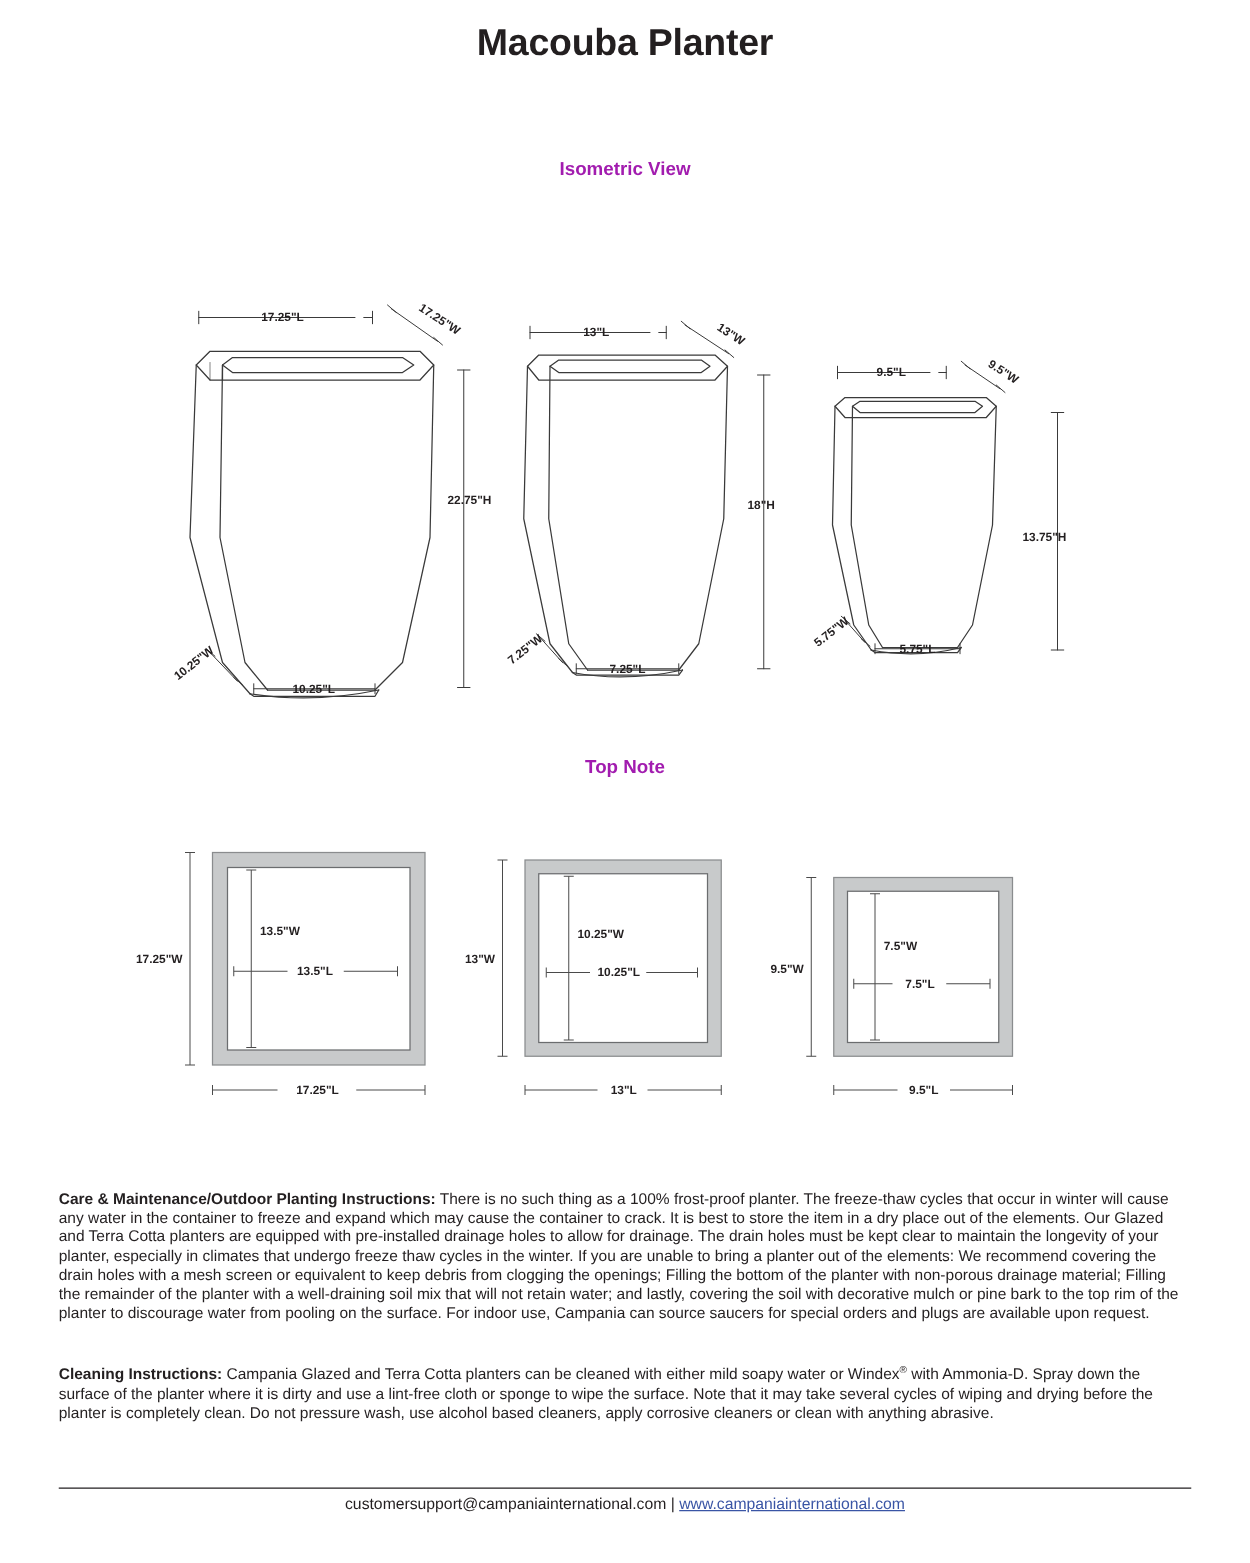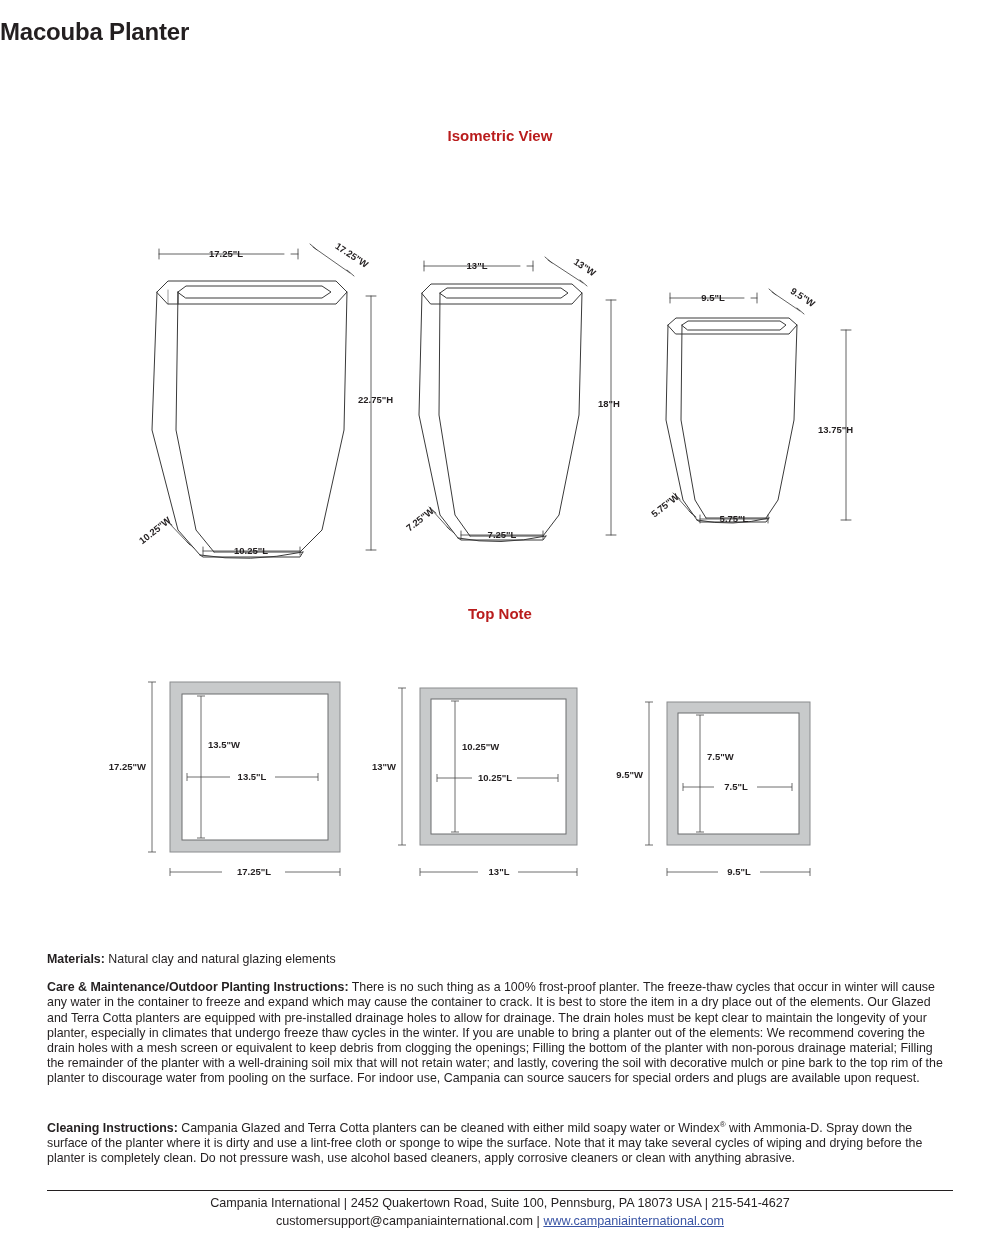--- a/index.html
+++ b/index.html
@@ -15,35 +15,36 @@
     color: #1a1a1a;
     overflow: hidden;
   }
 
   
   #page-title {
     position: absolute;
     top: 18px;
     left: 0;
     width: 1000px;
-    font-size: 24px;
+    text-align: center;
+    font-size: 30px;
     font-weight: bold;
     letter-spacing: -0.2px;
     color: #231f20;
   }
 
   
   .section-heading {
     position: absolute;
     width: 1000px;
     left: 0;
     text-align: center;
     font-size: 15px;
     font-weight: bold;
-    color: #b91c1c;
+    color: #a21caf;
   }
   #iso-heading { top: 127px; }
   #top-heading { top: 605px; }
 
   
   #iso-canvas, #top-canvas {
     position: absolute;
     left: 0;
   }
   #iso-canvas { top: 230px; }
@@ -365,24 +366,22 @@
       <path d="M667,212 L718,212"></path>
       <path d="M760,212 L810,212"></path>
       <path d="M667,208 L667,216"></path>
       <path d="M810,208 L810,216"></path>
     </g>
     <text class="dim-label" x="739" y="215" text-anchor="middle" stroke="none" fill="#231f20">9.5"L</text>
   </g>
 </svg>
 
 <div id="text-block">
-  <p><span class="lead">Materials:</span><span> Natural clay and natural glazing elements</span></p>
 
   <p><span class="lead">Care &amp; Maintenance/Outdoor Planting Instructions:</span><span> There is no such thing as a 100% frost-proof planter. The freeze-thaw cycles that occur in winter will cause any water in the container to freeze and expand which may cause the container to crack. It is best to store the item in a dry place out of the elements. Our Glazed and Terra Cotta planters are equipped with pre-installed drainage holes to allow for drainage. The drain holes must be kept clear to maintain the longevity of your planter, especially in climates that undergo freeze thaw cycles in the winter. If you are unable to bring a planter out of the elements: We recommend covering the drain holes with a mesh screen or equivalent to keep debris from clogging the openings; Filling the bottom of the planter with non-porous drainage material; Filling the remainder of the planter with a well-draining soil mix that will not retain water; and lastly, covering the soil with decorative mulch or pine bark to the top rim of the planter to discourage water from pooling on the surface. For indoor use, Campania can source saucers for special orders and plugs are available upon request.</span></p>
 
   <p><span class="lead">Cleaning Instructions:</span><span> Campania Glazed and Terra Cotta planters can be cleaned with either mild soapy water or Windex</span><sup>®</sup><span> with Ammonia-D. Spray down the surface of the planter where it is dirty and use a lint-free cloth or sponge to wipe the surface. Note that it may take several cycles of wiping and drying before the planter is completely clean. Do not pressure wash, use alcohol based cleaners, apply corrosive cleaners or clean with anything abrasive.</span></p>
 </div>
 
 <div id="footer-rule"></div>
 <div id="footer">
-  <div>Campania International | 2452 Quakertown Road, Suite 100, Pennsburg, PA 18073 USA | 215-541-4627</div>
   <div><span>customersupport@campaniainternational.com</span><span> | </span><span class="link">www.campaniainternational.com</span></div>
 </div>
 
 </body></html>

